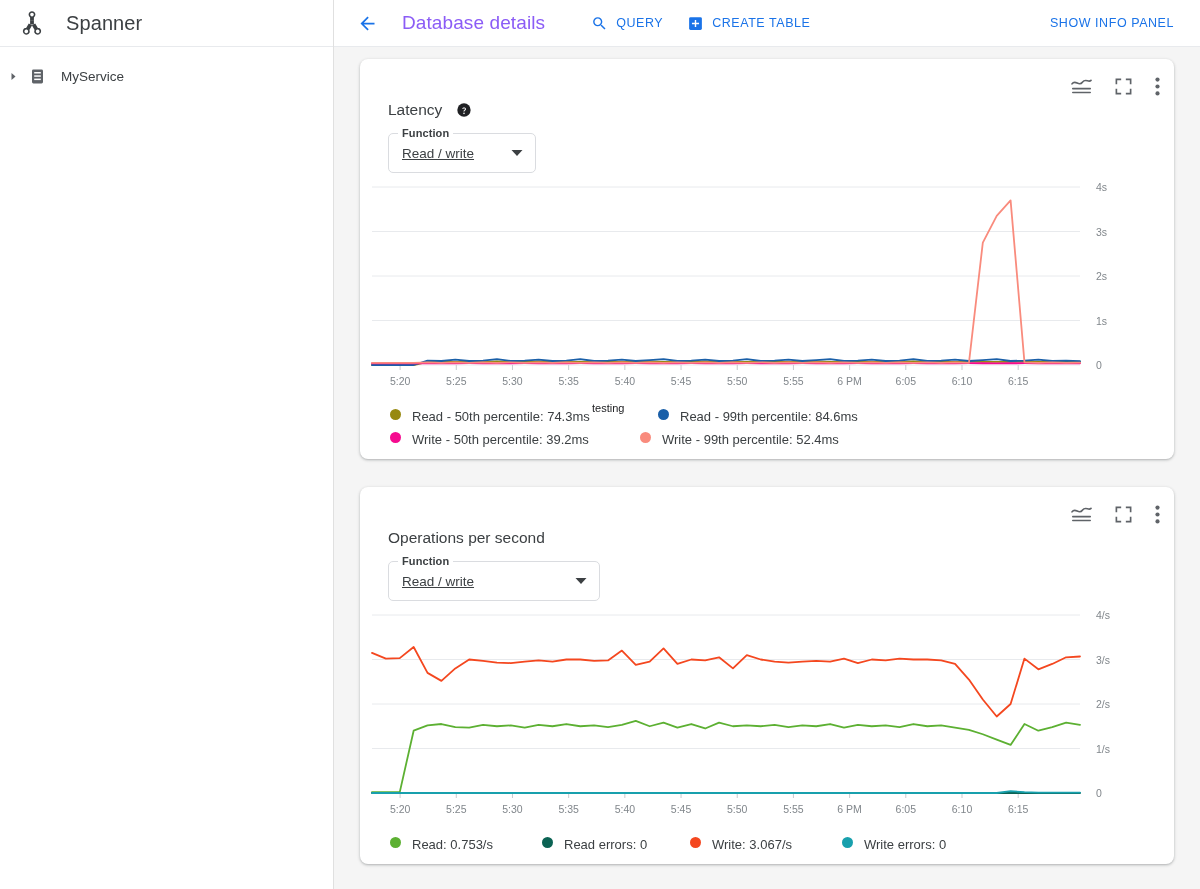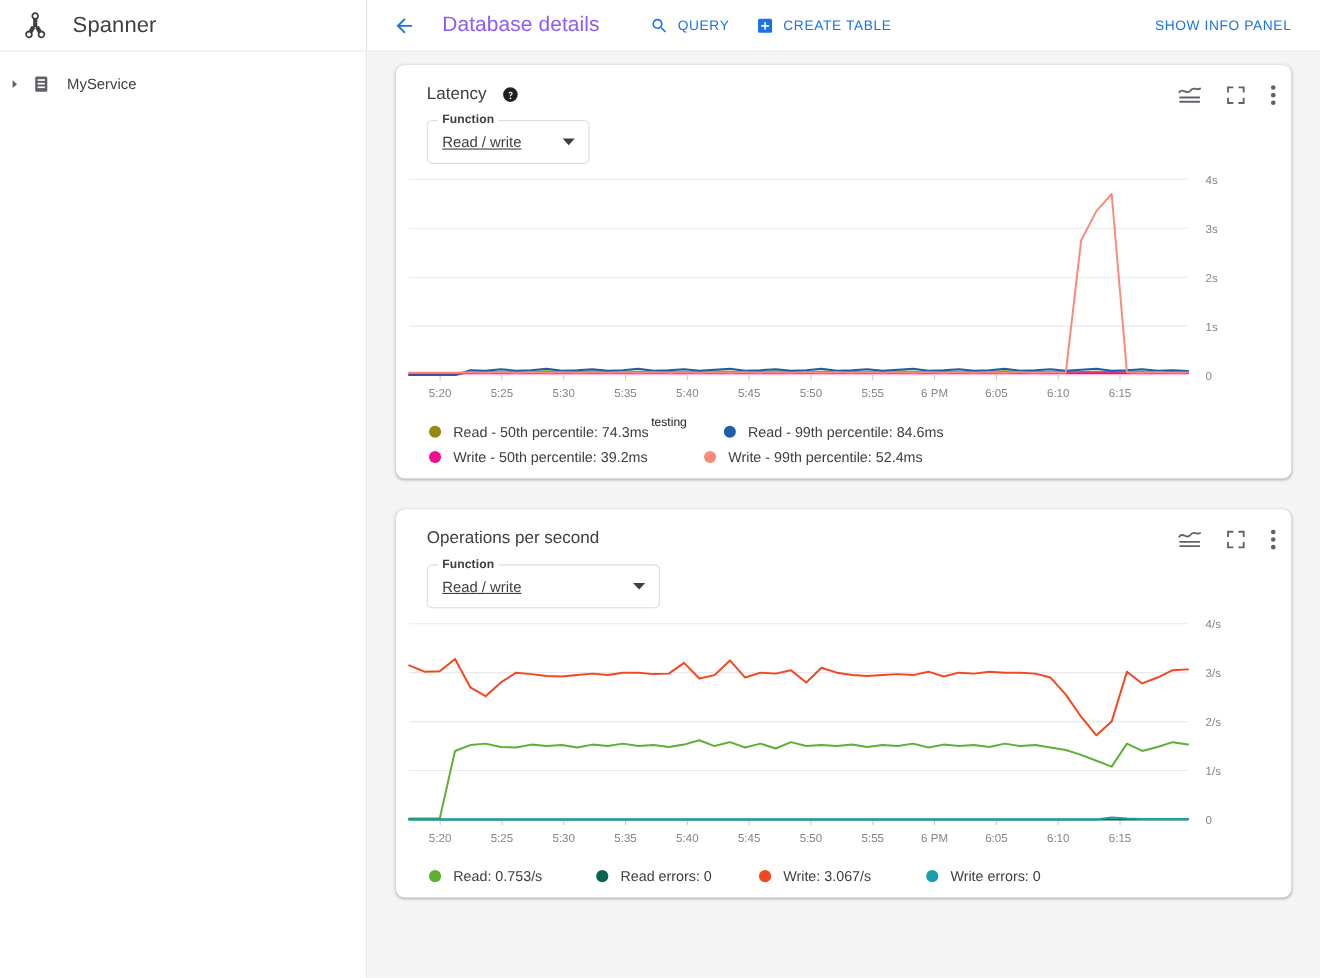--- a/index.html
+++ b/index.html
@@ -93,21 +93,21 @@
     box-shadow: 0 1px 2px rgba(60,64,67,.25), 0 1px 3px 1px rgba(60,64,67,.10);
     margin-bottom: 28px;
     position: relative;
     padding: 14px 0 12px 0;
   }
   .card-head {
     display: flex; align-items: flex-start;
     padding: 0 14px 0 28px;
   }
   .card-head-left { flex: 1 1 auto; }
-  .card-title-row { display: flex; align-items: center; height: 26px; }
+  .card-title-row { display: flex; align-items: center; height: 26px; margin-top: 24px; }
   .card-title { font-size: 15.5px; color: #3c4043; }
   .help-icon { margin-left: 14px; display: flex; align-items: center; cursor: pointer; }
   .card-actions { display: flex; align-items: center; gap: 22px; padding-top: 4px; }
   .card-action { cursor: pointer; display: flex; align-items: center; justify-content: center; }
 
   
   .select-wrap { position: relative; margin-top: 10px; text-decoration: underline; }
   .select {
     position: relative;
     height: 40px;
@@ -135,21 +135,21 @@
   .grid-line { stroke: #e8eaed; stroke-width: 1; }
   .tick-mark { stroke: #c8cbcf; stroke-width: 1; }
 
   
   .legend {
     display: flex; flex-wrap: wrap;
     padding: 6px 28px 0 30px;
     row-gap: 8px;
   }
   .legend-item {
-    display: flex; align-items: center;
+    display: flex; align-items: flex-start;
     font-size: 13px; color: #3c4043;
     cursor: pointer;
     position: relative;
   }
   .legend-dot {
     width: 11px; height: 11px; border-radius: 50%;
     flex: 0 0 11px; margin-right: 11px;
   }
   .overlay-note {
     position: absolute;

